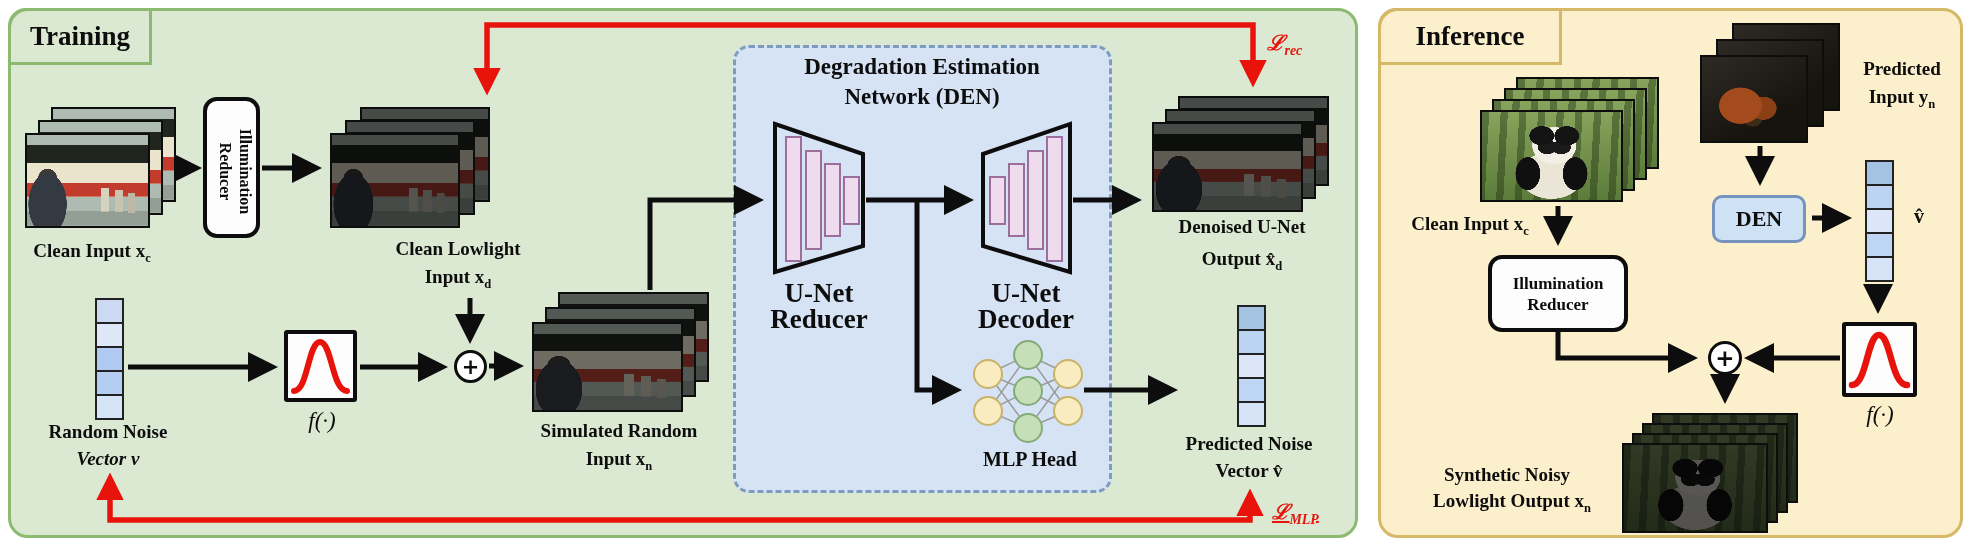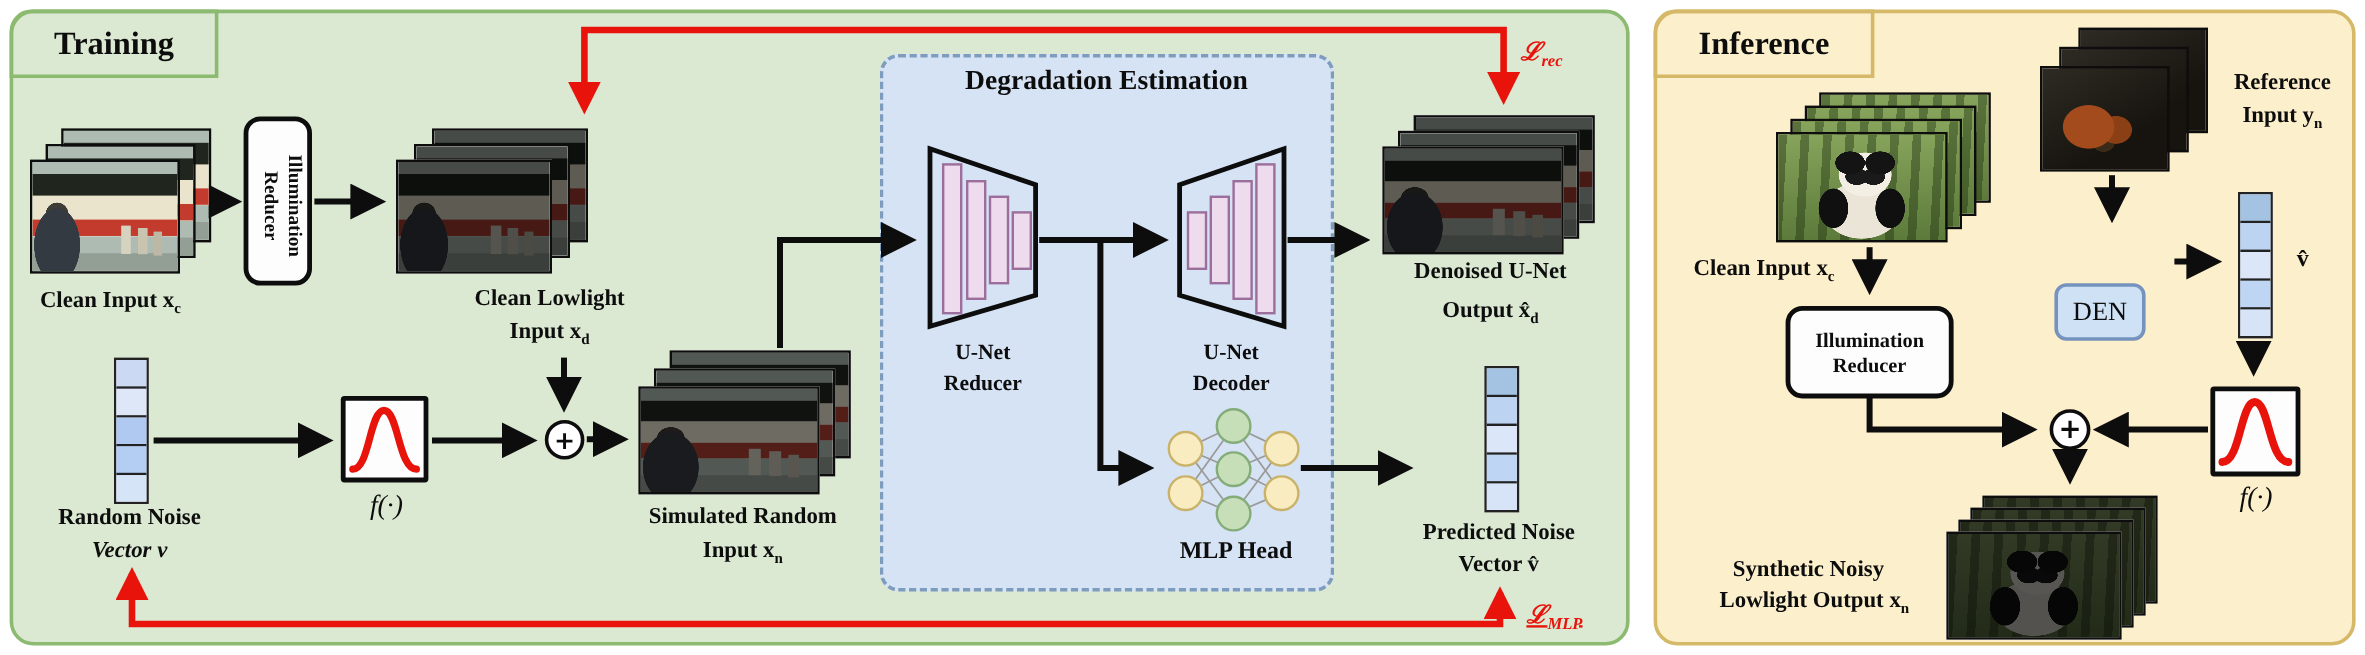--- a/index.html
+++ b/index.html
@@ -63,29 +63,29 @@
   .vec-vhat .cell:nth-child(1){background:#a4c3e3;} .vec-vhat .cell:nth-child(2){background:#bcd3f2;}
   .vec-vhat .cell:nth-child(3){background:#dbe7f8;} .vec-vhat .cell:nth-child(4){background:#bed5f4;}
   .vec-vhat .cell:nth-child(5){background:#d7e4f7;}
   .lbl{position:absolute;font-weight:700;font-size:19px;white-space:nowrap;transform:translateX(-50%);z-index:5;}
   .lbl-left{position:absolute;font-weight:700;font-size:19px;white-space:nowrap;z-index:5;}
   .lbl sub,.lbl-left sub{font-size:0.66em;}
   .math{font-style:italic;font-weight:400;font-size:23px;}
   .loss{color:#e8140c;font-style:italic;font-weight:700;font-size:21px;}
   .den-title{position:absolute;left:922px;top:52px;transform:translateX(-50%);text-align:center;
              font-weight:700;font-size:23px;line-height:30px;white-space:nowrap;z-index:5;}
-  .two-line{text-align:center;line-height:26px;font-size:18px;}
+  .two-line{text-align:center;line-height:26px;font-size:27px;}
   .irbox{position:absolute;background:#fdfdfd;border:4px solid #0d0d0d;border-radius:14px;
          box-sizing:border-box;z-index:3;display:flex;align-items:center;justify-content:center;}
   .irbox .irtxt{font-weight:700;font-size:17px;text-align:center;line-height:21px;white-space:nowrap;}
   .ir-rot{position:absolute;left:-42px;top:42px;width:141px;height:57px;transform:rotate(90deg);
           display:flex;align-items:center;justify-content:center;}
-  .denbtn{position:absolute;left:1712px;top:195px;width:76px;height:48px;background:#cfe1f4;
+  .denbtn{position:absolute;left:1712px;top:195px;width:94px;height:48px;background:#cfe1f4;
           border:3px solid #7593bd;border-radius:10px;box-sizing:border-box;display:flex;
-          align-items:center;justify-content:center;font-weight:400;font-size:22px;z-index:3;margin-top:41px;}
+          align-items:center;justify-content:center;font-weight:700;font-size:22px;z-index:3;}
 </style>
 </head>
 <body>
 
 <div id="canvas">
 
   <div class="panel panel-training"></div>
   <div class="panel panel-inference"></div>
   <div class="den-box"></div>
 
@@ -172,21 +172,21 @@
           <circle cx="1068" cy="411" r="14"></circle>
       </g>
       <g fill="#c6dfb9" stroke="#84ac79" stroke-width="2">
         <circle cx="1028" cy="355" r="14"></circle>
           <circle cx="1028" cy="391" r="14"></circle>
           <circle cx="1028" cy="428" r="14"></circle>
       </g>
     </g>
   </svg>
 
-  <div class="titlebox" style="left:8px;top:8px;width:174px;height:57px;border-color:#8cba71;">
+  <div class="titlebox" style="left:8px;top:8px;width:144px;height:57px;border-color:#8cba71;">
     <span>Training</span>
   </div>
   <div class="titlebox" style="left:1378px;top:8px;width:184px;height:57px;border-color:#d5b968;">
     <span>Inference</span>
   </div>
 
   <div class="stack">
     <div class="frame" style="left:51px;top:107px;width:125px;height:95px;">
         <div class="scene scene-bus"></div>
       </div>
@@ -252,20 +252,21 @@
       </div>
     <div class="frame" style="left:532px;top:322px;width:151px;height:90px;">
         <div class="scene scene-bus dim45"></div>
       </div>
   </div>
   <div class="lbl" style="left:619px;top:420px;">Simulated Random</div>
   <div class="lbl" style="left:619px;top:448px;"><span>Input x</span><sub>n</sub></div>
 
   <div class="den-title">
     <div>Degradation Estimation</div>
+    <div>Network (DEN)</div>
   </div>
   <div class="lbl two-line" style="left:819px;top:280px;">
     <div>U-Net</div>
     <div>Reducer</div>
   </div>
   <div class="lbl two-line" style="left:1026px;top:280px;">
     <div>U-Net</div>
     <div>Decoder</div>
   </div>
   <div class="lbl" style="left:1030px;top:448px;font-size:20px;">MLP Head</div>
@@ -317,21 +318,21 @@
     <div class="frame" style="left:1732px;top:23px;width:108px;height:88px;">
         <div class="scene scene-truck"></div>
       </div>
     <div class="frame" style="left:1716px;top:39px;width:108px;height:88px;">
         <div class="scene scene-truck"></div>
       </div>
     <div class="frame" style="left:1700px;top:55px;width:108px;height:88px;">
         <div class="scene scene-truck"></div>
       </div>
   </div>
-  <div class="lbl" style="left:1902px;top:58px;">Reference</div>
+  <div class="lbl" style="left:1902px;top:58px;">Predicted</div>
   <div class="lbl" style="left:1902px;top:86px;"><span>Input y</span><sub>n</sub></div>
 
   <div class="denbtn">
     <span>DEN</span>
   </div>
 
   <div class="vec vec-vhat" style="left:1865px;top:160px;width:25px;">
     <div class="cell"></div>
       <div class="cell"></div>
       <div class="cell"></div>

